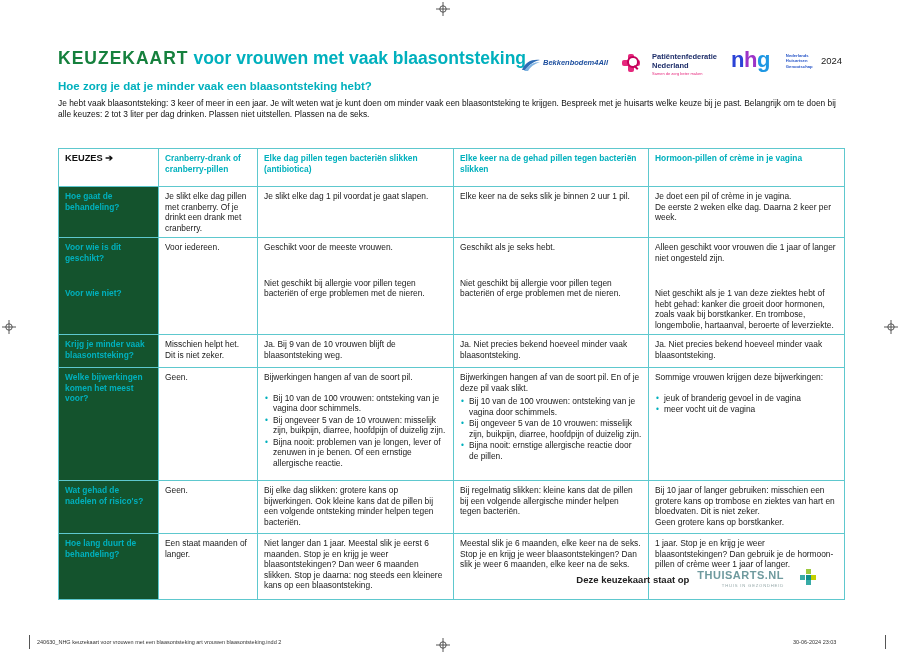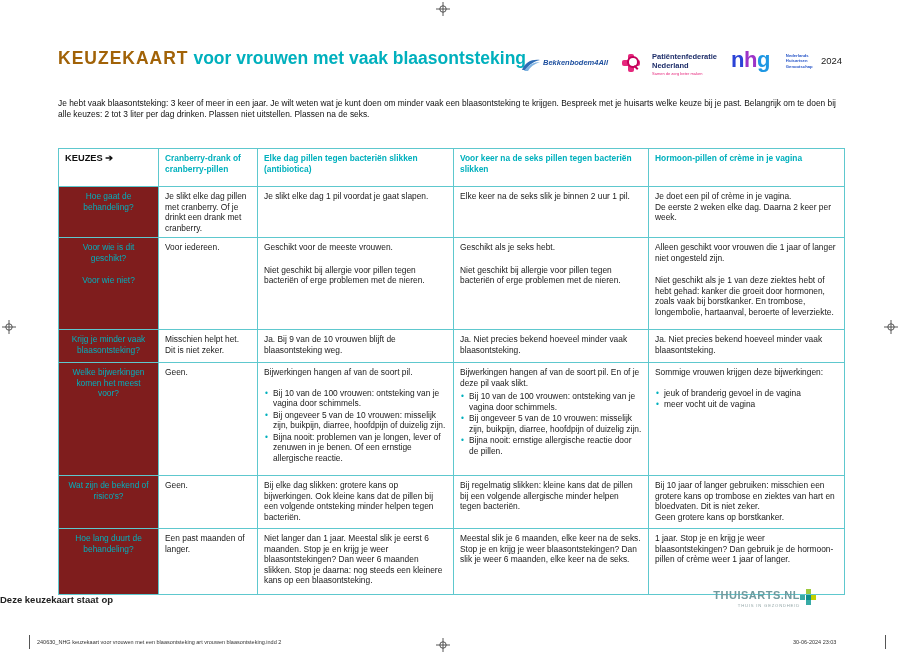--- a/index.html
+++ b/index.html
@@ -6,21 +6,21 @@
   .page{position:relative;width:900px;height:654px;background:#ffffff;
         font-family:"Liberation Sans",sans-serif;overflow:hidden;color:#1a1a1a;}
 
   
   .regmark{position:absolute;width:14px;height:14px;}
   .regmark svg{display:block;}
   .cropv{position:absolute;width:1px;height:14px;background:#555;}
 
   
   .title{position:absolute;left:58px;top:48px;font-size:17.5px;font-weight:bold;white-space:nowrap;}
-  .title .accent{color:#a16207;letter-spacing:1px;margin-top:40px;}
+  .title .accent{color:#15803d;letter-spacing:1px;margin-top:40px;}
   .title .rest{color:#00b0bd;}
   .subtitle{position:absolute;left:58px;top:80px;font-size:11.5px;font-weight:bold;color:#00b0bd;}
   .intro{position:absolute;left:58px;top:98px;width:786px;font-size:8.4px;font-weight:normal;
          color:#111;line-height:1.3;margin:0;}
   .question{position:absolute;left:58px;top:124px;width:786px;font-size:8.4px;font-weight:bold;
             color:#111;margin:0;}
   .question a{color:#00b0bd;text-decoration:underline;cursor:pointer;}
 
   
   .logo-b4a{position:absolute;left:521px;top:58px;display:flex;gap:2px;}
@@ -40,33 +40,33 @@
   .nhg-lines{margin-top:3px;}
   .nhg-lines div{font-size:4.2px;font-weight:bold;color:#2856c8;line-height:1.3;}
   .year{position:absolute;left:821px;top:55px;font-size:9.5px;color:#222;}
 
   
   table.kz{position:absolute;left:58px;top:148px;width:786px;border-collapse:collapse;table-layout:fixed;}
   .kz th,.kz td{border:1px solid #5ec8ce;padding:4px 6px 4px 6px;vertical-align:top;text-align:left;}
   .kz th{font-size:8.4px;font-weight:bold;color:#00b0bd;line-height:1.25;background:#fff;}
   .kz th.keuzes{font-size:9.3px;color:#111;}
   .kz td{font-size:8.4px;color:#1a1a1a;line-height:1.25;}
-  .kz td.lbl{background:#7f1d1d;color:#00b0bd;font-weight:normal;text-align:center;}
+  .kz td.lbl{background:#14532d;color:#00b0bd;font-weight:bold;}
   .kz p{margin:0;}
-  .kz .gap{margin-top:12px;}
+  .kz .gap{margin-top:25px;}
   .kz ul{margin:3px 0 0 0;padding:0;list-style:none;}
   .kz ul.gap-ul{margin-top:10px;}
   .kz li{position:relative;padding-left:9px;margin:0 0 1px 0;}
   .kz li::before{content:"\2022";position:absolute;left:1px;top:0;color:#00b0bd;}
 
   
-  .footer{position:absolute;left:0;top:590px;width:816px;display:flex;justify-content:space-between;
+  .footer{position:absolute;left:0;top:570px;width:816px;display:flex;justify-content:flex-end;
           align-items:center;gap:8px;}
   .footer-text{font-size:9.5px;font-weight:bold;color:#222;}
-  .thuisarts{display:flex;align-items:flex-start;gap:0;}
+  .thuisarts{display:flex;align-items:flex-start;gap:16px;}
   .ta-name{font-size:11px;font-weight:bold;color:#6f9a9e;letter-spacing:0.5px;line-height:1;}
   .ta-tag{font-size:4.2px;color:#93a6a7;letter-spacing:0.8px;text-align:right;margin-top:2px;}
   .ta-plus{position:relative;width:16px;height:16px;flex:0 0 auto;margin-top:-1px;}
   .ta-plus span{position:absolute;width:5px;height:5px;}
   .ta-sq-top{left:5.5px;top:0;background:#9cc93d;}
   .ta-sq-left{left:0;top:5.5px;background:#38aba6;}
   .ta-sq-center{left:5.5px;top:5.5px;background:#0c8f8c;}
   .ta-sq-right{left:11px;top:5.5px;background:#c3cf00;}
   .ta-sq-bottom{left:5.5px;top:11px;background:#38aba6;}
 
@@ -142,38 +142,39 @@
     <span class="nhg-letters"><span class="nhg-l1">n</span><span class="nhg-l2">h</span><span class="nhg-l3">g</span></span>
     <span class="nhg-lines">
       <div>Nederlands</div>
       <div>Huisartsen</div>
       <div>Genootschap</div>
     </span>
   </div>
 
   <div class="year">2024</div>
 
+  <div class="subtitle">Hoe zorg je dat je minder vaak een blaasontsteking hebt?</div>
 
   <p class="intro">Je hebt vaak blaasontsteking: 3 keer of meer in een jaar. Je wilt weten wat je kunt doen om minder vaak een blaasontsteking te krijgen. Bespreek met je huisarts welke keuze bij je past. Belangrijk om te doen bij alle keuzes: 2 tot 3 liter per dag drinken. Plassen niet uitstellen. Plassen na de seks.</p>
 
 
   <table class="kz">
     <colgroup>
       <col style="width:100px">
         <col style="width:99px">
         <col style="width:196px">
         <col style="width:195px">
         <col style="width:196px">
     </colgroup>
     <tbody>
         <tr style="height:38px">
       <th class="keuzes">KEUZES ➔</th>
       <th>Cranberry-drank of cranberry-pillen</th>
       <th>Elke dag pillen tegen bacteriën slikken (antibiotica)</th>
-      <th>Voor keer na de seks pillen tegen bacteriën slikken</th>
+      <th>Elke keer na de gehad pillen tegen bacteriën slikken</th>
       <th>Hormoon-pillen of crème in je vagina</th>
     </tr>
 
     <tr style="height:47px">
       <td class="lbl">
             <p>Hoe gaat de behandeling?</p>
           </td>
       <td>
             <p>Je slikt elke dag pillen met cranberry. Of je drinkt een drank met cranberry.</p>
           </td>
@@ -257,21 +258,21 @@
         <p>Sommige vrouwen krijgen deze bijwerkingen:</p>
         <ul class="gap-ul">
           <li>jeuk of branderig gevoel in de vagina</li>
           <li>meer vocht uit de vagina</li>
         </ul>
       </td>
     </tr>
 
     <tr style="height:53px">
       <td class="lbl">
-            <p>Wat zijn de bekend of risico's?</p>
+            <p>Wat gehad de nadelen of risico's?</p>
           </td>
       <td>
             <p>Geen.</p>
           </td>
       <td>
             <p>Bij elke dag slikken: grotere kans op bijwerkingen. Ook kleine kans dat de pillen bij een volgende ontsteking minder helpen tegen bacteriën.</p>
           </td>
       <td>
             <p>Bij regelmatig slikken: kleine kans dat de pillen bij een volgende allergische minder helpen tegen bacteriën.</p>
           </td>
@@ -279,21 +280,21 @@
             <p>Bij 10 jaar of langer gebruiken: misschien een grotere kans op trombose en ziektes van hart en bloedvaten. Dit is niet zeker.</p>
             <p>Geen grotere kans op borstkanker.</p>
           </td>
     </tr>
 
     <tr style="height:66px">
       <td class="lbl">
             <p>Hoe lang duurt de behandeling?</p>
           </td>
       <td>
-            <p>Een past maanden of langer.</p>
+            <p>Een staat maanden of langer.</p>
           </td>
       <td>
             <p>Niet langer dan 1 jaar. Meestal slik je eerst 6 maanden. Stop je en krijg je weer blaasontstekingen? Dan weer 6 maanden slikken. Stop je daarna: nog steeds een kleinere kans op een blaasontsteking.</p>
           </td>
       <td>
             <p>Meestal slik je 6 maanden, elke keer na de seks. Stop je en krijg je weer blaasontstekingen? Dan slik je weer 6 maanden, elke keer na de seks.</p>
           </td>
       <td>
             <p>1 jaar. Stop je en krijg je weer blaasontstekingen? Dan gebruik je de hormoon-pillen of crème weer 1 jaar of langer.</p>
           </td>

